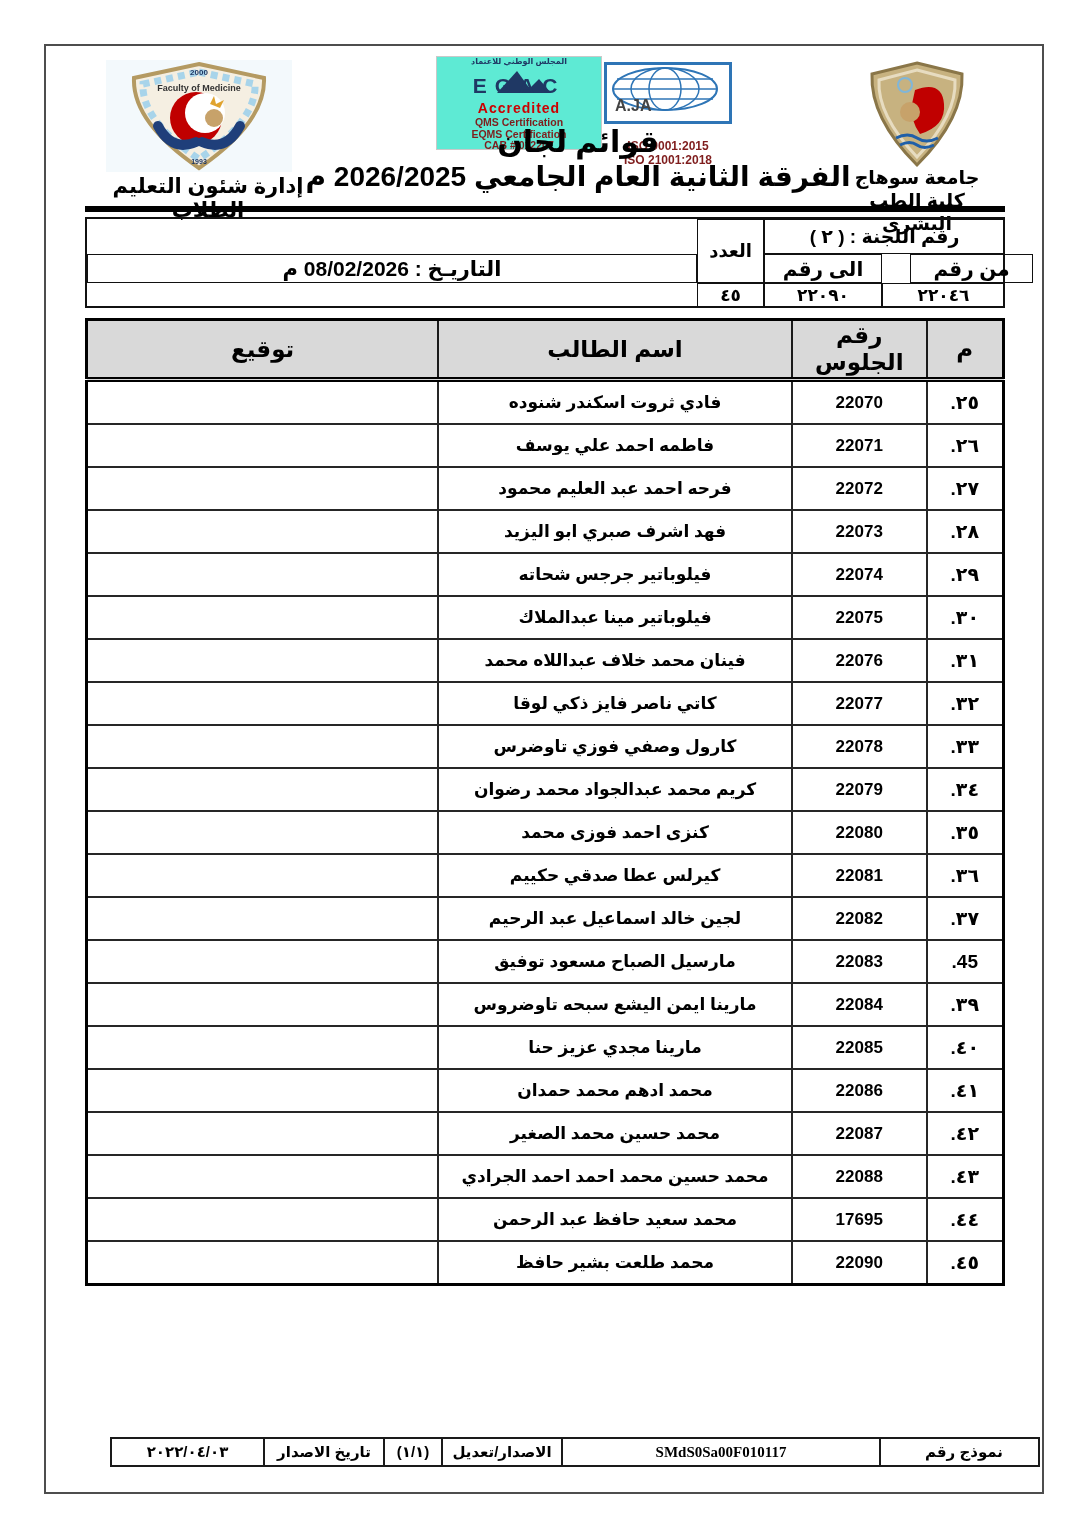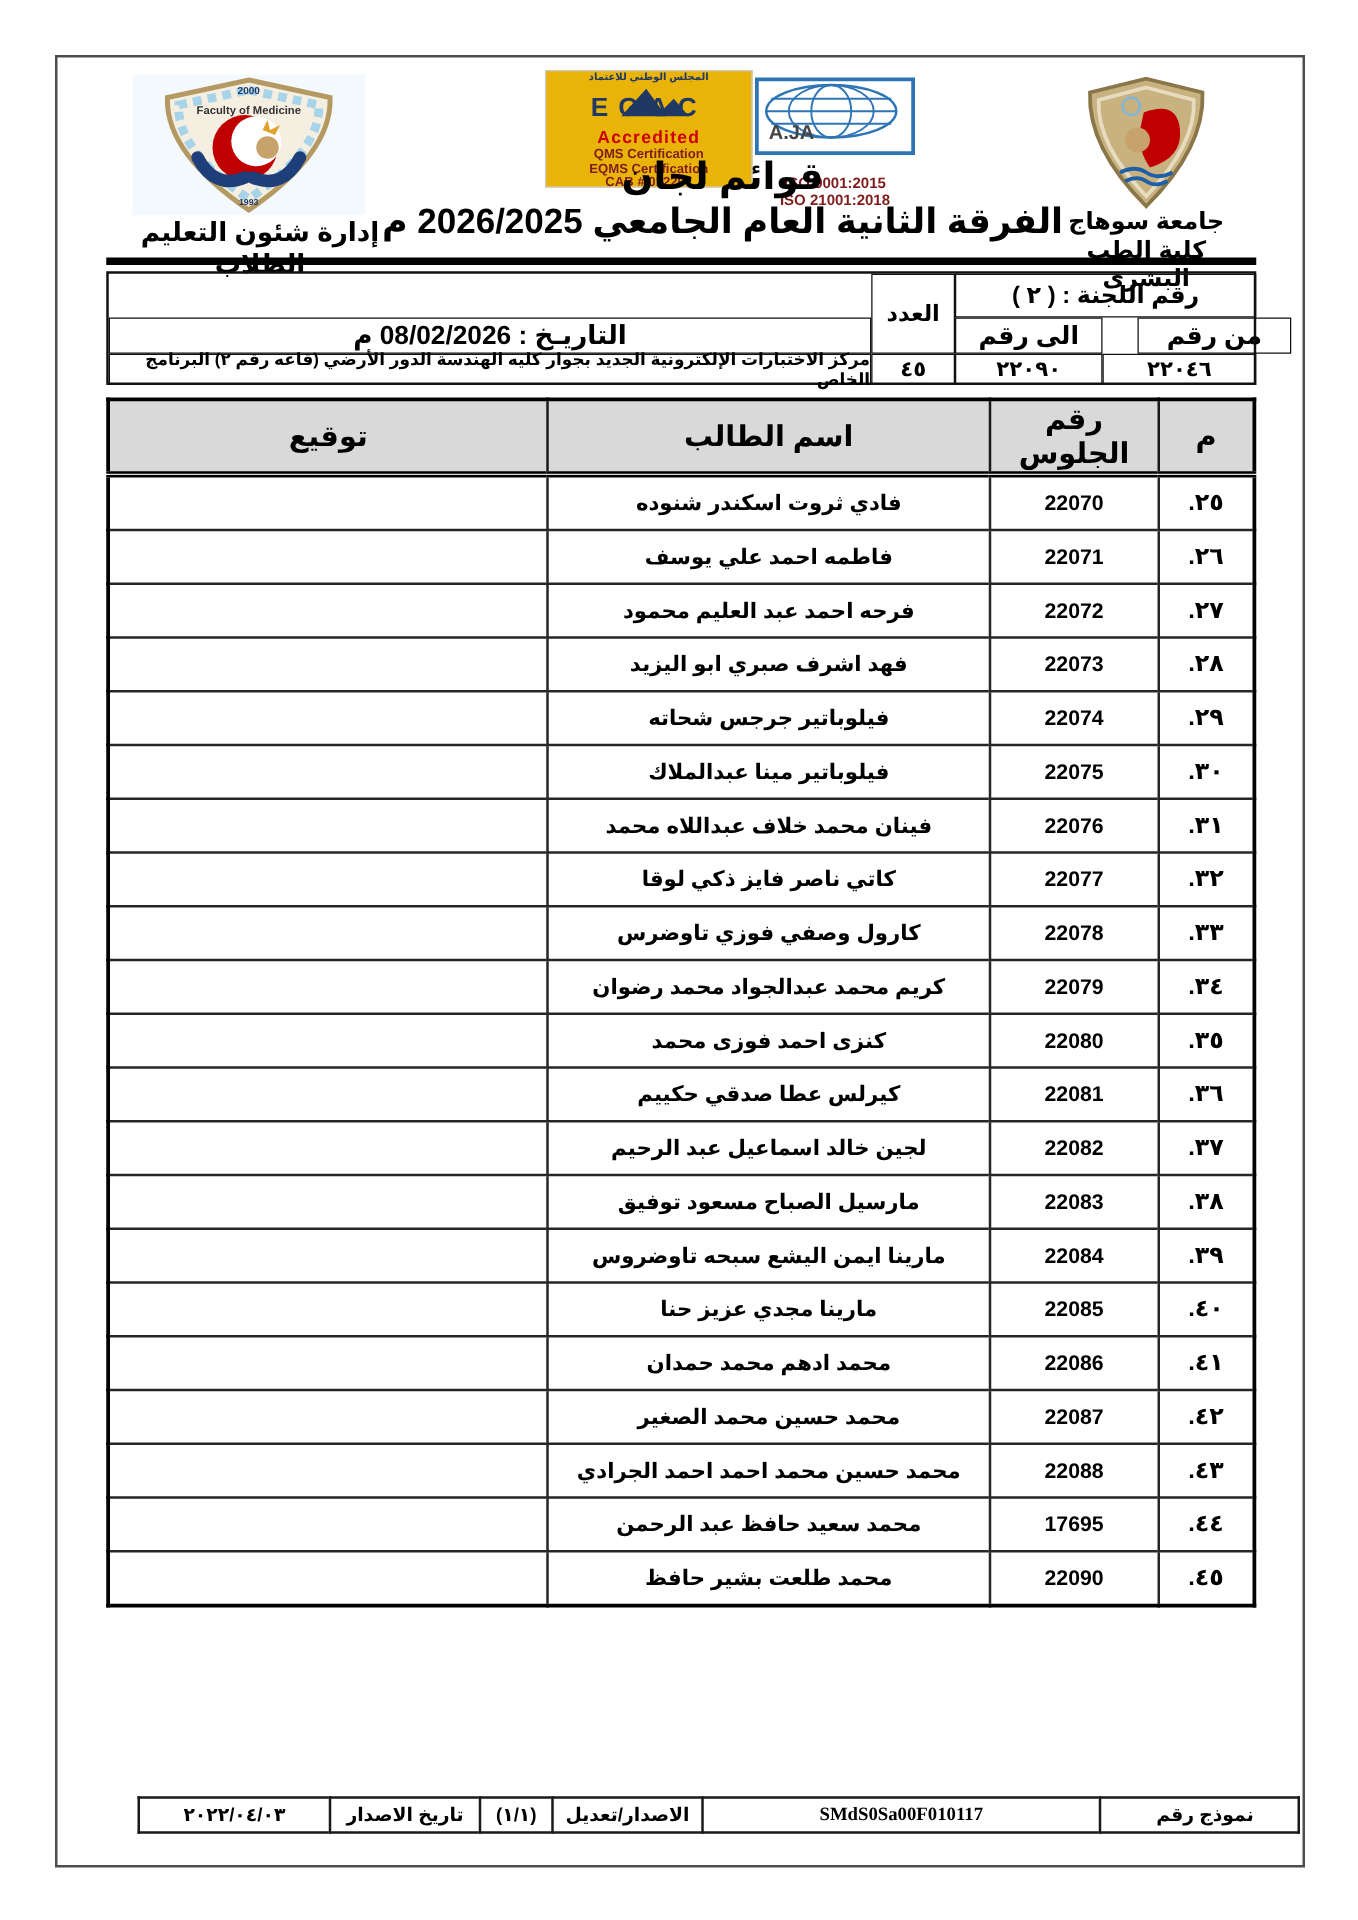--- a/index.html
+++ b/index.html
@@ -13,21 +13,21 @@
 
   
   .page-border{left:44px;top:44px;width:996px;height:1446px;border:2px solid #4d4d4d;}
 
   
   .faculty-logo-box{left:106px;top:60px;width:186px;height:112px;background:#f3f9fc;}
   .faculty-caption{left:88px;top:174px;width:240px;font-size:21px;font-weight:bold;text-align:center;}
   .uni-logo-box{left:858px;top:60px;width:118px;height:108px;}
   .uni-caption{left:838px;top:166px;width:158px;font-size:19px;font-weight:bold;text-align:center;line-height:23px;}
 
-  .egac-box{left:436px;top:56px;width:164px;height:92px;background:#eab308;border:1px solid #c9c9c9;text-align:center;}
+  .egac-box{left:436px;top:56px;width:164px;height:92px;background:#5eead4;border:1px solid #c9c9c9;text-align:center;}
   .egac-arc{font-size:8px;color:#1f3864;font-weight:bold;line-height:10px;}
   .egac-accredited{color:#cc0000;font-weight:bold;font-size:14px;line-height:15px;letter-spacing:1px;}
   .egac-lines{color:#7f1d1d;font-weight:bold;font-size:10.5px;line-height:11.5px;margin-top:1px;}
   .aja-box{left:604px;top:62px;width:122px;height:56px;background:#fff;border:3px solid #2e75b6;}
   .aja-lines{left:604px;top:139px;width:128px;color:#7f1d1d;font-weight:bold;font-size:12px;line-height:14px;text-align:center;}
 
   .doc-title{left:343px;top:124px;width:470px;font-size:30px;font-weight:bold;text-align:center;}
   .doc-subtitle{left:243px;top:160px;width:670px;font-size:28px;font-weight:bold;text-align:center;}
 
   .top-bar{left:85px;top:206px;width:920px;height:6px;background:#000;}
@@ -141,21 +141,20 @@
   <div>ISO 21001:2018</div>
 </div>
 
 <div class="abs doc-title rtl">قوائم لجان</div>
 <div class="abs doc-subtitle rtl">الفرقة الثانية العام الجامعي 2026/2025 م</div>
 
 <div class="abs top-bar"></div>
 
 <div class="abs info-table">
   <div class="cell i-date">التاريـخ : 08/02/2026 م</div>
-  <div class="cell i-location">مركز الاختبارات الإلكترونية الجديد بجوار كليه الهندسة الدور الأرضي (قاعه رقم ٢) البرنامج الخاص</div>
   <div class="cell i-count-label">العدد</div>
   <div class="cell i-count-value">٤٥</div>
   <div class="cell i-committee">رقم اللجنة : ( ٢ )</div>
   <div class="cell i-to-label">الى رقم</div>
   <div class="cell i-from-label">من رقم</div>
   <div class="cell i-to-value">٢٢٠٩٠</div>
   <div class="cell i-from-value">٢٢٠٤٦</div>
 </div>
 
 <table class="abs students-table">
@@ -259,21 +258,21 @@
   </tr>
 
   <tr>
     <td class="c-serial rtl">٣٧.</td>
     <td class="c-seat">22082</td>
     <td class="c-name rtl">لجين خالد اسماعيل عبد الرحيم</td>
     <td class="c-sig"></td>
   </tr>
 
   <tr>
-    <td class="c-serial rtl">٣٨.</td>
+    <td class="c-serial rtl">45.</td>
     <td class="c-seat">22083</td>
     <td class="c-name rtl">مارسيل الصباح مسعود  توفيق</td>
     <td class="c-sig"></td>
   </tr>
 
   <tr>
     <td class="c-serial rtl">٣٩.</td>
     <td class="c-seat">22084</td>
     <td class="c-name rtl">مارينا ايمن اليشع سبحه تاوضروس</td>
     <td class="c-sig"></td>

